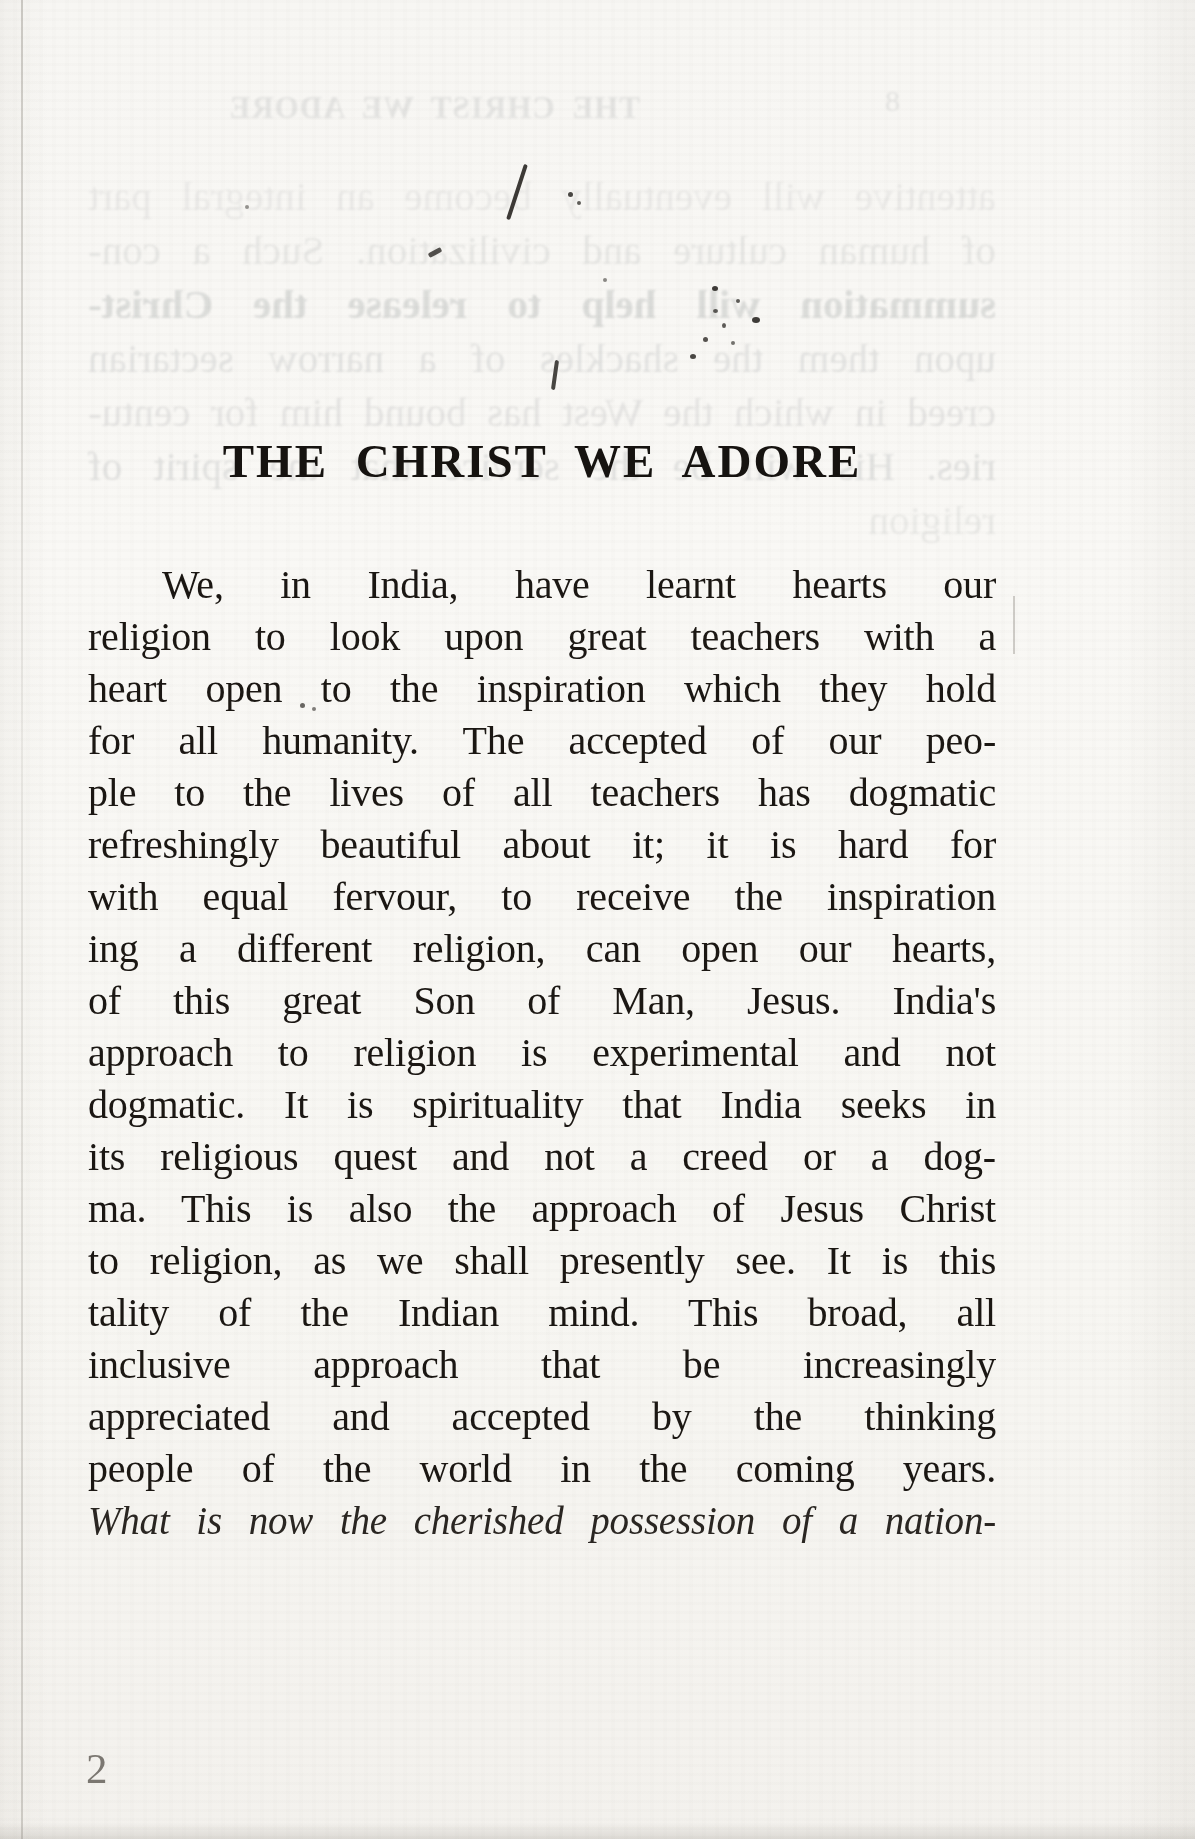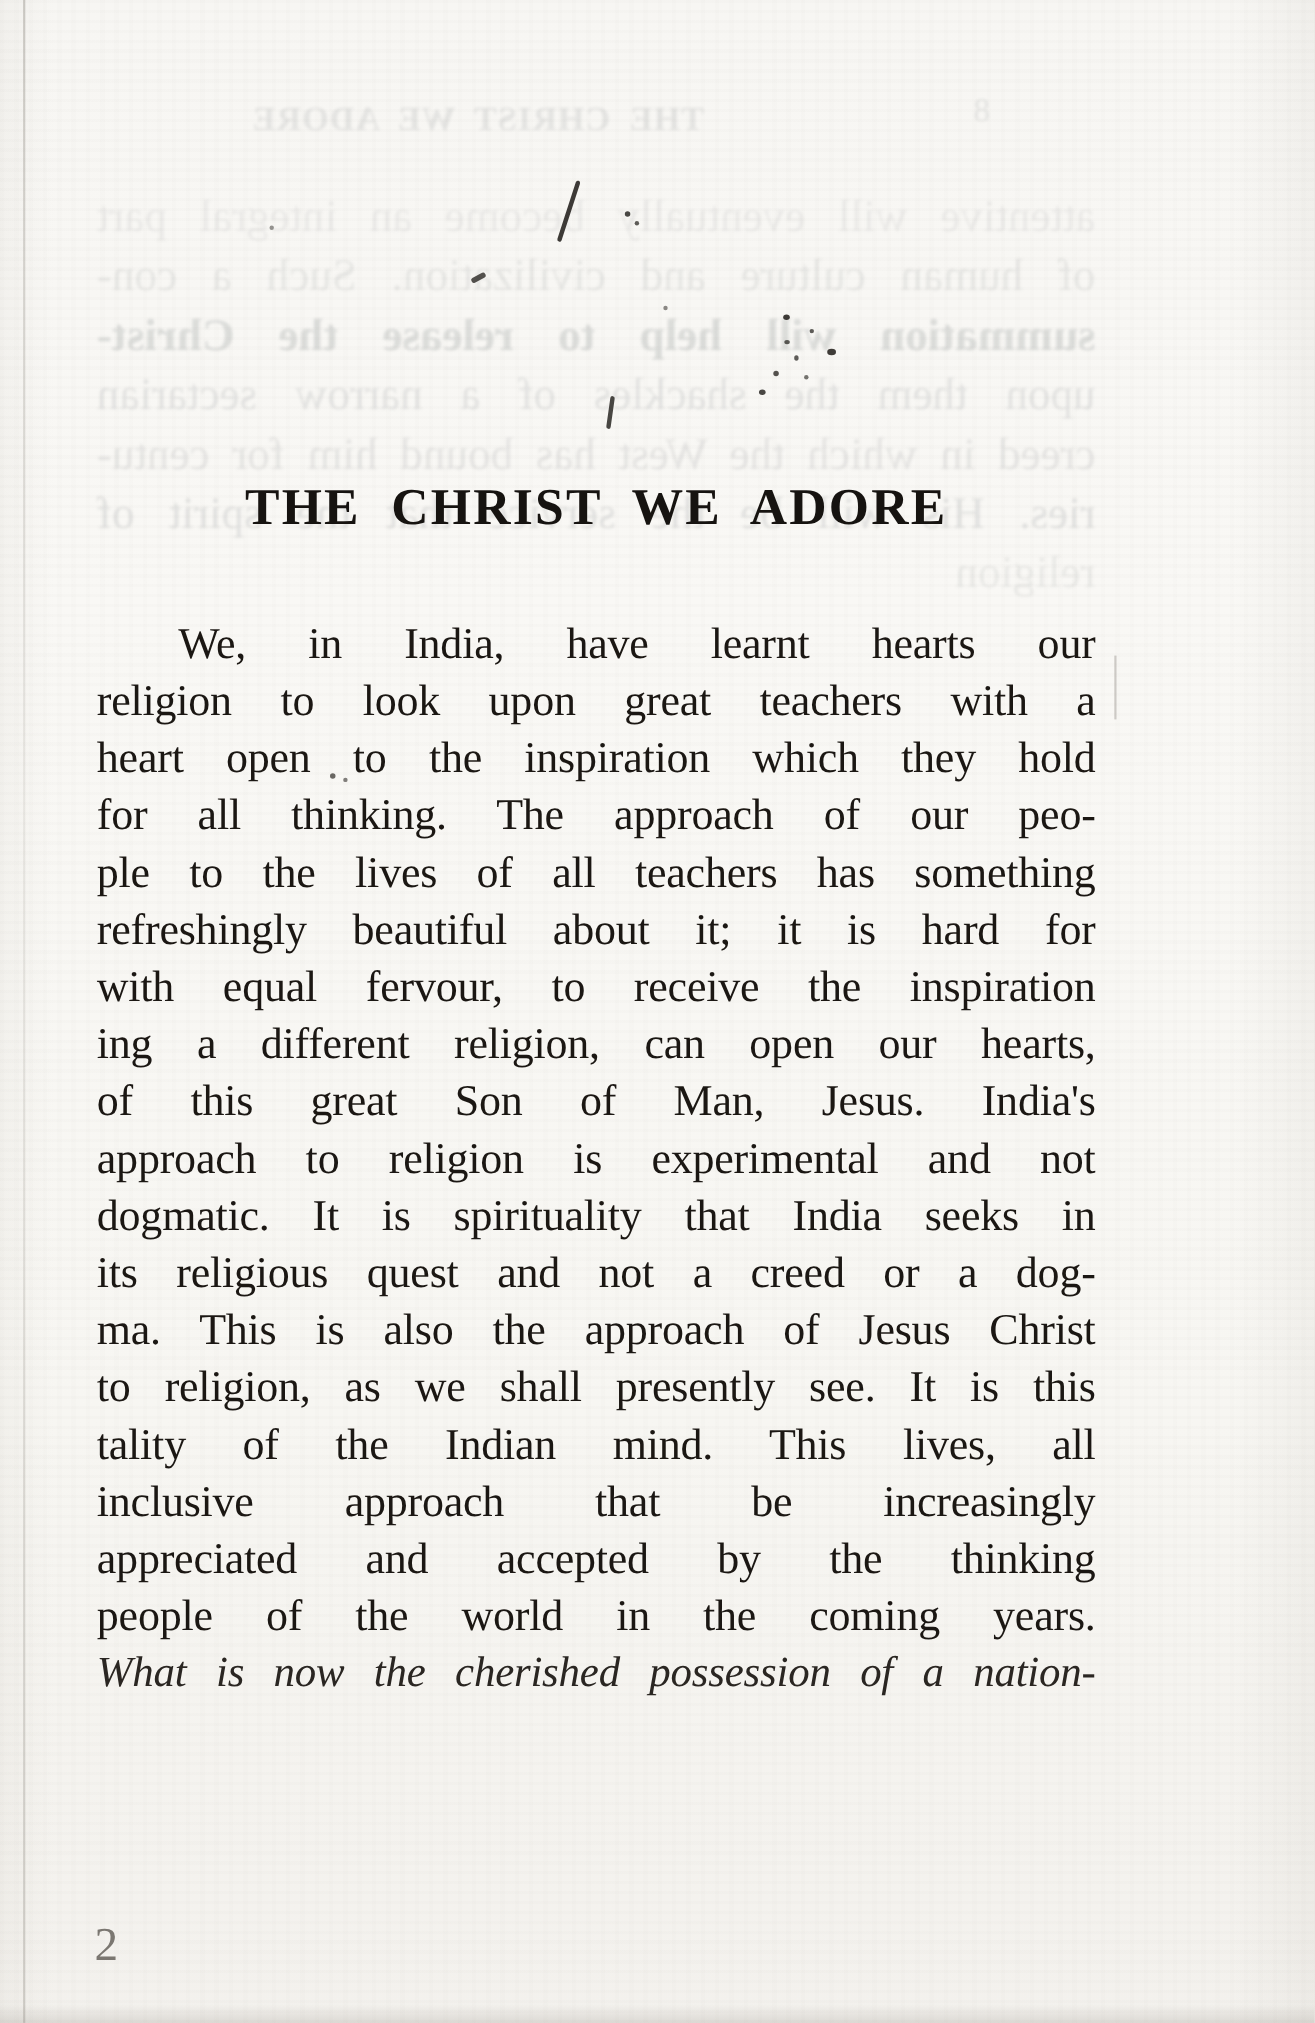--- a/index.html
+++ b/index.html
@@ -102,32 +102,32 @@
     <div class="gline g5">ries. His will be the service that the spirit of</div>
     <div class="gline g6">religion</div>
   </div>
 
   <div class="title">THE CHRIST WE ADORE</div>
 
   <div class="body-block">
     <div class="bline indent">We, in India, have learnt hearts our</div>
     <div class="bline">religion to look upon great teachers with a</div>
     <div class="bline">heart open to the inspiration which they hold</div>
-    <div class="bline">for all thinking. The approach of our peo-</div>
-    <div class="bline">ple to the lives of all teachers has something</div>
+    <div class="bline">for all humanity. The accepted of our peo-</div>
+    <div class="bline">ple to the lives of all teachers has dogmatic</div>
     <div class="bline">refreshingly beautiful about it; it is hard for</div>
     <div class="bline">with equal fervour, to receive the inspiration</div>
     <div class="bline">ing a different religion, can open our hearts,</div>
     <div class="bline">of this great Son of Man, Jesus. India's</div>
     <div class="bline">approach to religion is experimental and not</div>
     <div class="bline">dogmatic. It is spirituality that India seeks in</div>
     <div class="bline">its religious quest and not a creed or a dog-</div>
     <div class="bline">ma. This is also the approach of Jesus Christ</div>
     <div class="bline">to religion, as we shall presently see. It is this</div>
-    <div class="bline">tality of the Indian mind. This lives, all</div>
+    <div class="bline">tality of the Indian mind. This broad, all</div>
     <div class="bline">inclusive approach that be increasingly</div>
     <div class="bline">appreciated and accepted by the thinking</div>
     <div class="bline">people of the world in the coming years.</div>
     <div class="bline italic">What is now the cherished possession of a nation-</div>
   </div>
 
   <div class="page-number">2</div>
 
   <div class="stroke" style="left:515px; top:163px; width:4px; height:58px; transform:rotate(18deg); opacity:.85;"></div>
   <div class="speck" style="left:568px; top:192px; width:5px; height:5px; opacity:.8;"></div>

